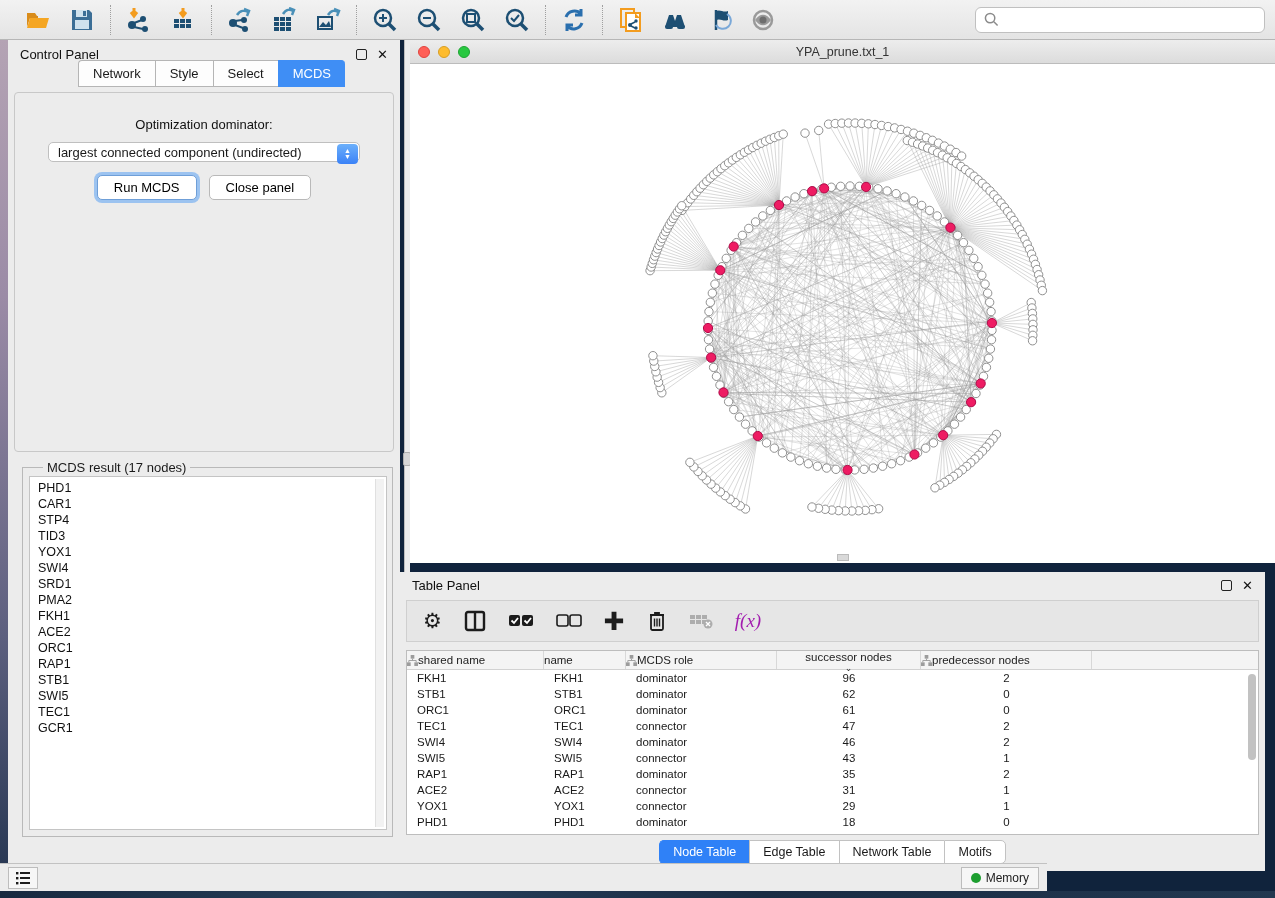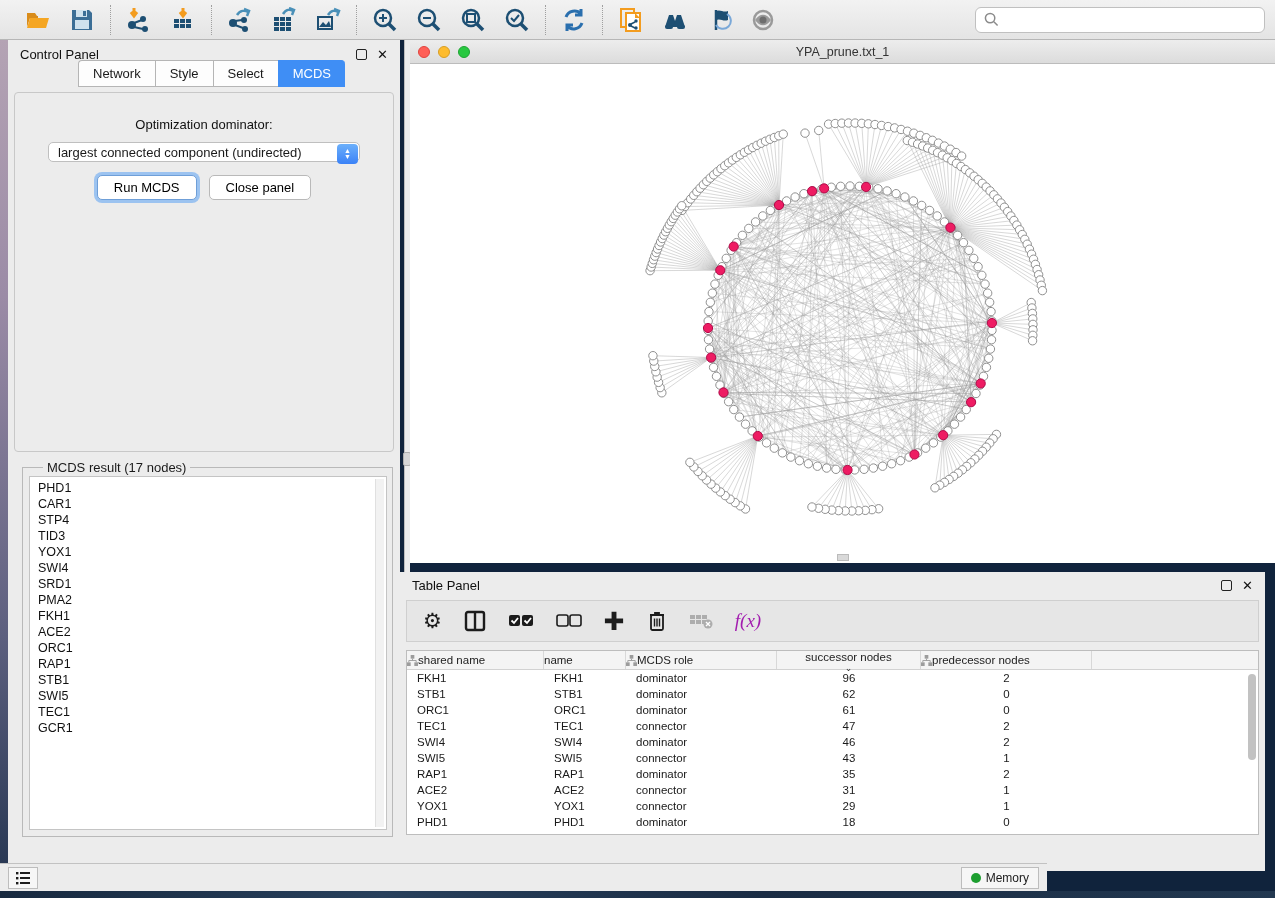--- a/index.html
+++ b/index.html
@@ -1381,20 +1381,26 @@
         <div class="nt-cell c1">PHD1</div>
         <div class="nt-cell c2">dominator</div>
         <div class="nt-cell c3 num">18</div>
         <div class="nt-cell c4 num">0</div>
       </div>
     <div class="nt-scroll">
         <div class="nt-thumb"></div>
       </div>
   </div>
 
+  <div class="tp-tabs">
+    <div class="tp-tab">Node Table</div>
+    <div class="tp-tab">Edge Table</div>
+    <div class="tp-tab">Network Table</div>
+    <div class="tp-tab">Motifs</div>
+  </div>
 </div>
 
 <div class="statusbar">
   <div class="list-btn">
     <svg width="16" height="14" viewBox="0 0 16 14">
         <g stroke="#1c1c1c" stroke-width="2">
           <path d="M5 2h10M5 7h10M5 12h10"></path>
         </g>
         <g fill="#1c1c1c">
           <rect x="1" y="1" width="2.4" height="2.4"></rect>

